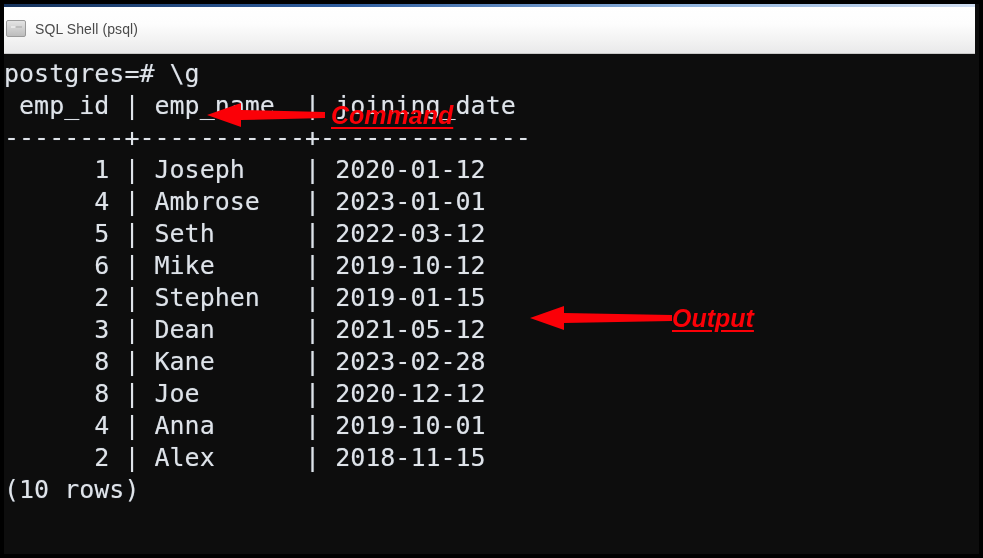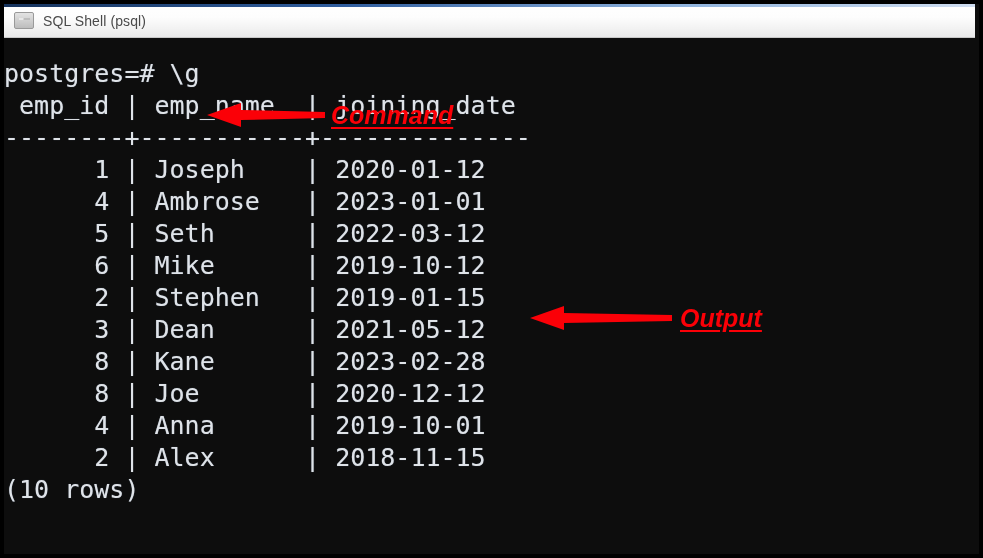--- a/index.html
+++ b/index.html
@@ -23,27 +23,27 @@
     border: 4px solid #000;
     overflow: hidden;
   }
 
   
   #title-bar {
     position: absolute;
     left: 0;
     top: 0;
     width: 971px;
-    height: 34px;
+    height: 50px;
     background: linear-gradient(to bottom, #ffffff 0%, #fdfdfd 40%, #f2f2f2 75%, #e9e9ea 100%);
     border-bottom: 1px solid #c8c8c8;
     box-sizing: border-box;
     display: flex;
     align-items: center;
-    padding-left: 10px;
+    padding-left: 2px;
   }
   #title-bar::before {
     content: "";
     position: absolute;
     left: 0;
     top: 0;
     width: 100%;
     height: 3px;
     background: linear-gradient(to right, #16335d 0%, #2f5d9e 35%, #8fb3dd 70%, #cfddf0 100%);
   }
@@ -147,21 +147,21 @@
   #annotation-command .arrow-wrap { width: 118px; height: 26px; }
   #annotation-command .annotation-label { margin-left: 6px; text-align: right; }
 
   #annotation-output {
     left: 526px;
     top: 251px;
     display: flex;
     align-items: center;
   }
   #annotation-output .arrow-wrap { width: 142px; height: 26px; }
-  #annotation-output .annotation-label { margin-left: 8px; }
+  #annotation-output .annotation-label { }
 </style>
 </head>
 <body>
 
 <div id="app-window">
 
   <div id="title-bar">
     <span class="console-icon">
       <span class="screen"></span>
     </span>

